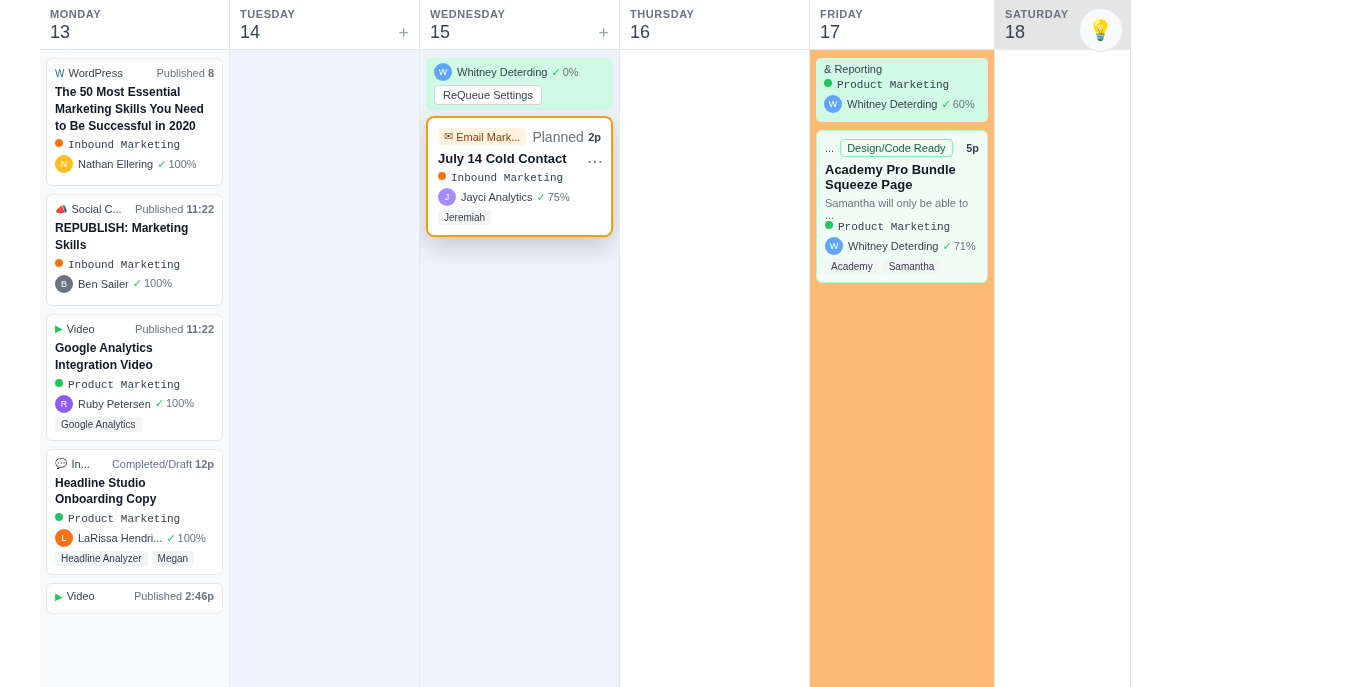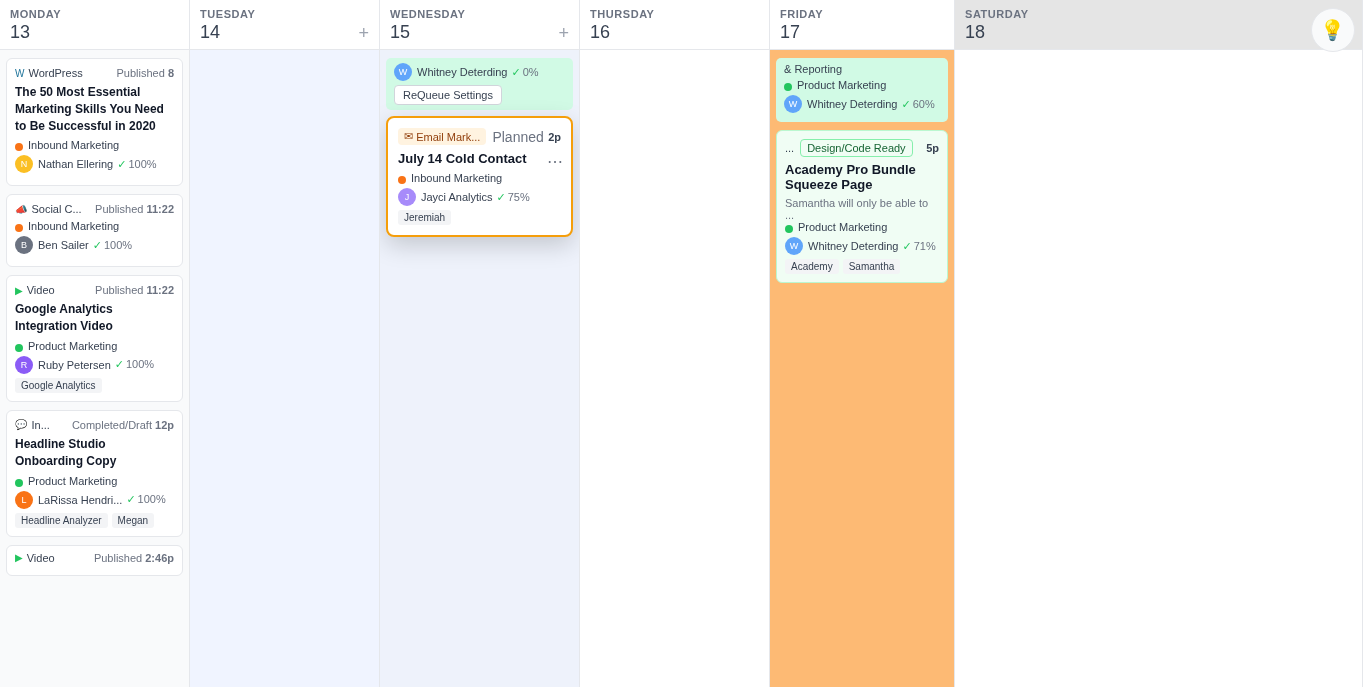--- a/index.html
+++ b/index.html
@@ -1,18 +1,18 @@
 <!DOCTYPE html>
 <html><head>
   <meta charset="utf-8">
   <style>
     * { box-sizing: border-box; margin: 0; padding: 0; }
     body { font-family: -apple-system, BlinkMacSystemFont, 'Segoe UI', sans-serif; font-size: 12px; background: #fff; overflow: hidden; }
 
-    .calendar-container { display: flex; height: 687px; width: 1363px; overflow: hidden; }
+    .calendar-container { display: flex; height: 687px; width: 1131px; overflow: hidden; padding-left: 40px; }
 
     .day-col { border-right: 1px solid #e5e7eb; display: flex; flex-direction: column; flex: 1; min-width: 0; }
     .day-col.monday { flex: 0 0 190px; }
     .day-col.tuesday { flex: 0 0 190px; }
     .day-col.wednesday { flex: 0 0 200px; }
     .day-col.thursday { flex: 0 0 190px; }
     .day-col.friday { flex: 0 0 185px; }
     .day-col.saturday { flex: 1; }
 
     .day-header { padding: 8px 10px 6px; border-bottom: 1px solid #e5e7eb; background: #fff; }
@@ -25,21 +25,21 @@
     .day-col.wednesday .day-body { background: #eef2fb; }
 
     .card { background: #fff; border-radius: 6px; margin-bottom: 8px; padding: 8px; border: 1px solid #e5e7eb; position: relative; }
     .card-header { display: flex; align-items: center; margin-bottom: 5px; }
     .card-type-icon { font-size: 10px; margin-right: 4px; }
     .card-type-label { font-size: 11px; color: #374151; font-weight: 500; }
     .card-status { margin-left: auto; font-size: 11px; }
     .status-published { color: #6b7280; }
     .status-completed { color: #6b7280; }
     .card-title { font-size: 12px; font-weight: 600; color: #111827; line-height: 1.4; margin-bottom: 5px; }
-    .card-campaign { display: flex; align-items: flex-end; margin-bottom: 4px; }
+    .card-campaign { display: flex; align-items: flex-start; margin-bottom: 4px; font-family: Liberation Mono, monospace; }
     .dot { width: 8px; height: 8px; border-radius: 50%; margin-right: 5px; flex-shrink: 0; }
     .dot-orange { background: #f97316; }
     .dot-green { background: #22c55e; }
     .campaign-name { font-size: 11px; color: #374151; }
     .card-assignee { display: flex; align-items: center; margin-bottom: 4px; }
     .avatar { width: 18px; height: 18px; border-radius: 50%; background: #d1d5db; margin-right: 5px; flex-shrink: 0; display: flex; align-items: center; justify-content: center; font-size: 9px; color: #6b7280; overflow: hidden; }
     .assignee-name { font-size: 11px; color: #374151; }
     .score { font-size: 11px; color: #6b7280; margin-left: 4px; }
     .score-check { color: #22c55e; margin-right: 2px; }
     .tags { display: flex; flex-wrap: wrap; gap: 4px; margin-top: 4px; }
@@ -89,20 +89,21 @@
           <span class="score"><span class="score-check">✓</span>100%</span>
         </div>
       </div>
 
       <div class="card">
         <div class="card-header">
           <span class="card-type-icon" style="color:#f59e0b;">📣</span>
           <span class="card-type-label">Social C...</span>
           <span class="card-status status-published">Published <strong>11:22</strong></span>
         </div>
+        <div class="card-title">REPUBLISH: Marketing Skills</div>
         <div class="card-campaign">
           <span class="dot dot-orange"></span>
           <span class="campaign-name">Inbound Marketing</span>
         </div>
         <div class="card-assignee">
           <div class="avatar" style="background:#6b7280; color:#fff;">B</div>
           <span class="assignee-name">Ben Sailer</span>
           <span class="score"><span class="score-check">✓</span>100%</span>
         </div>
       </div>

